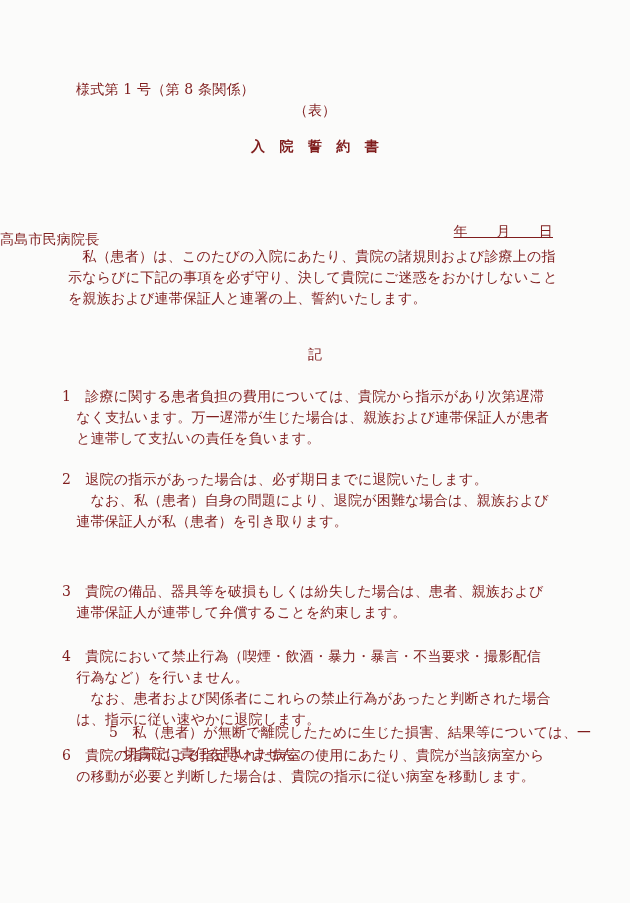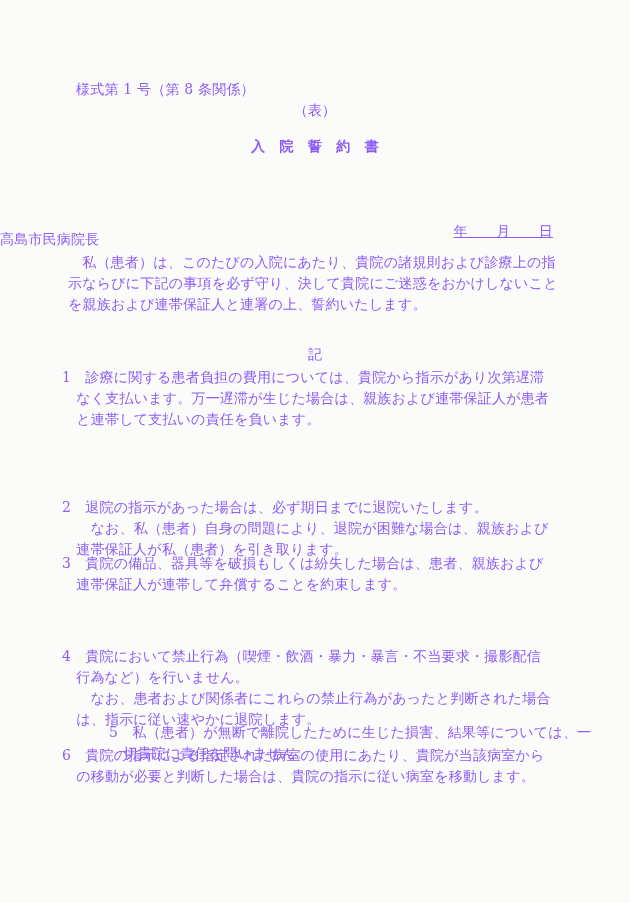--- a/index.html
+++ b/index.html
@@ -8,44 +8,44 @@
     background: #e8e8e8;
   }
   .page {
     position: relative;
     width: 630px;
     height: 903px;
     background: #fbfbfa;
     font-family: "DejaVu Serif", "Liberation Serif", serif;
     font-size: 14px;
     line-height: 21px;
-    color: #8b5cf6;
+    color: #7f1d1d;
     letter-spacing: 0.2px;
     overflow: hidden;
   }
   .abs { position: absolute; }
   .center {
     left: 0;
     width: 630px;
     text-align: center;
   }
   .pre { white-space: pre; }
 
   .form-number   { top: 79px;  left: 76px; }
   .side-label    { top: 100px; }
   .doc-title     { top: 136px; font-weight: bold; }
   .addressee     { top: 181px; margin-top: 48px; }
   .date-line     { top: 221px; right: 77px; text-align: right; text-decoration: underline; }
-  .opening       { top: 252px; left: 68px; }
+  .opening       { top: 246px; left: 68px; }
   .record-marker { top: 344px; }
 
   .pledge-item   { left: 62px; }
-  .item-1 { top: 367px; }
-  .item-2 { top: 469px; margin-top: 28px; }
-  .item-3 { top: 553px; }
+  .item-1 { top: 386px; }
+  .item-2 { top: 469px; }
+  .item-3 { top: 581px; }
   .item-4 { top: 646px; }
   .item-5 { top: 722px; margin-left: 47px; }
   .item-6 { top: 745px; }
 </style>
 </head>
 <body>
 
 <div class="page">
 
   <div class="abs form-number">様式第 1 号（第 8 条関係）</div>

